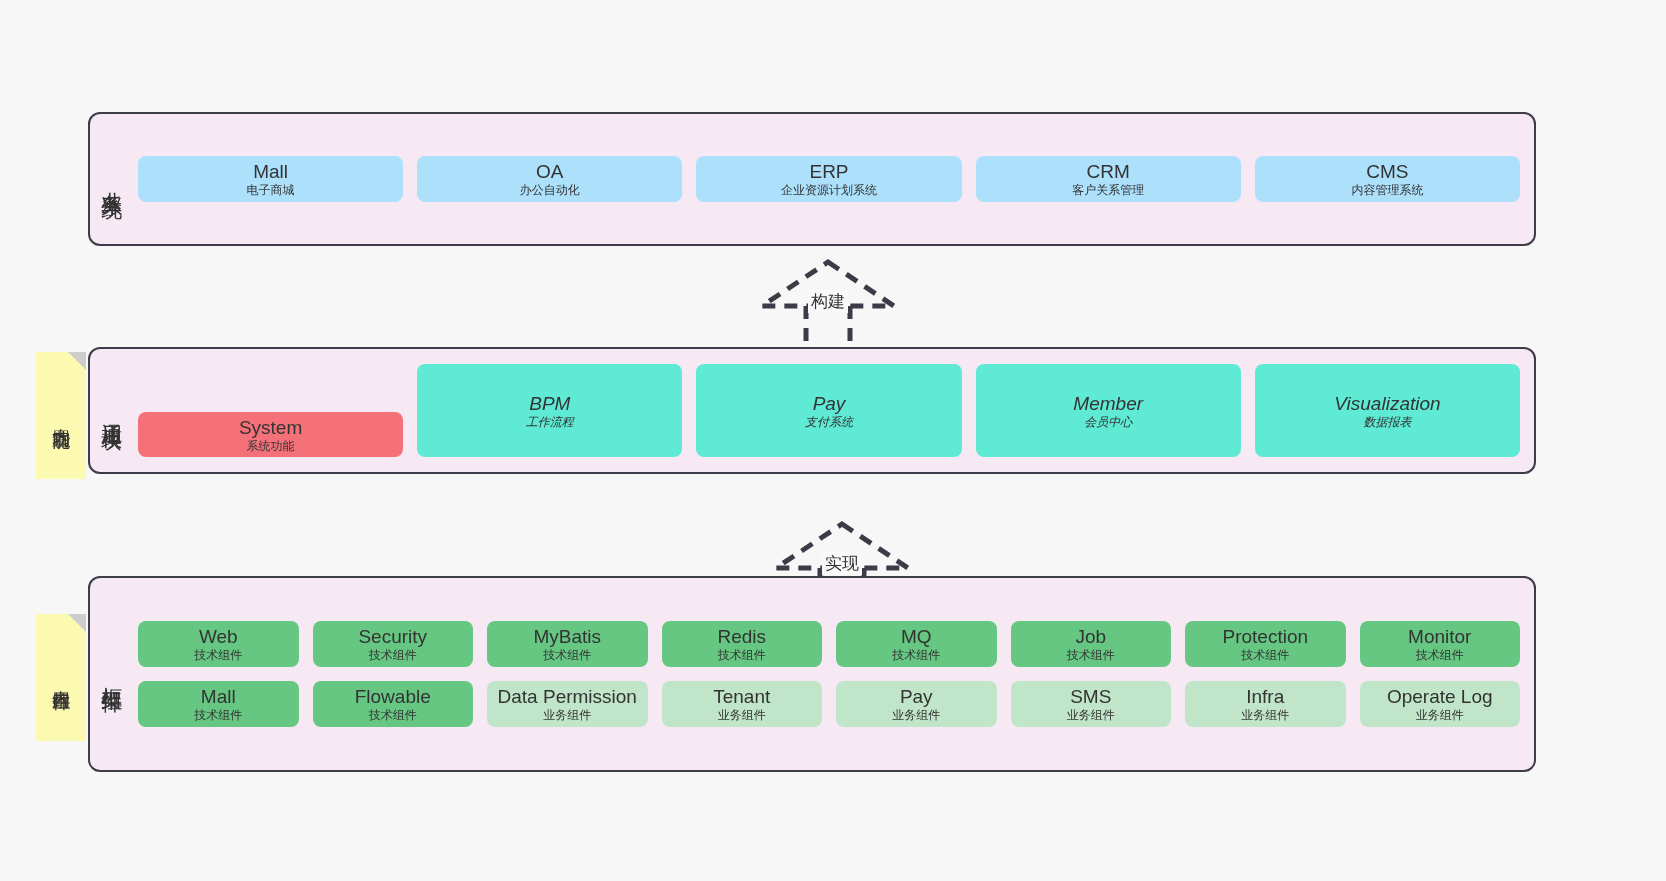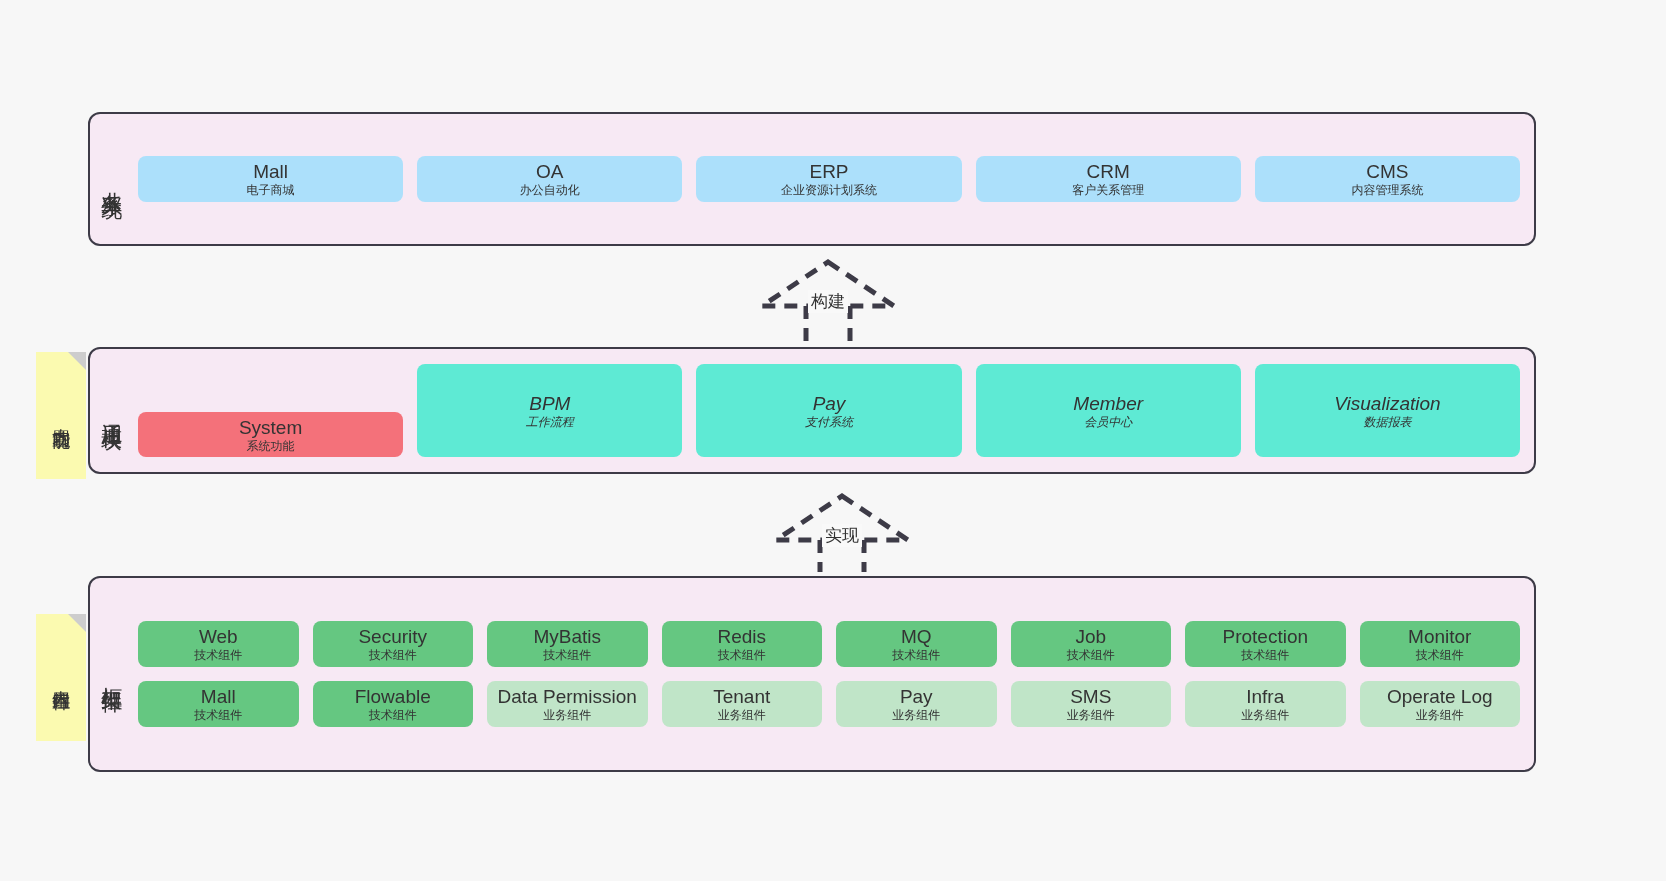--- a/index.html
+++ b/index.html
@@ -202,21 +202,21 @@
           <span class="n-sub">会员中心</span>
         </div>
         <div class="node pink">
           <span class="n-name">Visualization</span>
           <span class="n-sub">数据报表</span>
         </div>
       </div>
     </div>
   </div>
 
-  <div class="connector" style="left:772px; top:492px; width:140px; height:80px;">
+  <div class="connector" style="left:772px; top:520px; width:140px; height:80px;">
     <svg width="140" height="80" viewBox="0 0 140 80" aria-hidden="true">
       <path d="M 70 4 L 136 48 L 4 48 Z" fill="none" stroke="#3d3b47" stroke-width="5" stroke-dasharray="13,9" stroke-linejoin="miter"></path>
       <path d="M 48 48 L 48 80 M 92 48 L 92 80" fill="none" stroke="#3d3b47" stroke-width="5" stroke-dasharray="13,9"></path>
     </svg>
     <span class="connector-label" style="top:32px;">实现</span>
   </div>
 
   <div class="sticky" style="left:36px; top:614px; height:127px;">
     <span class="sticky-fold"></span>
     <span class="sticky-label">内置组件</span>

